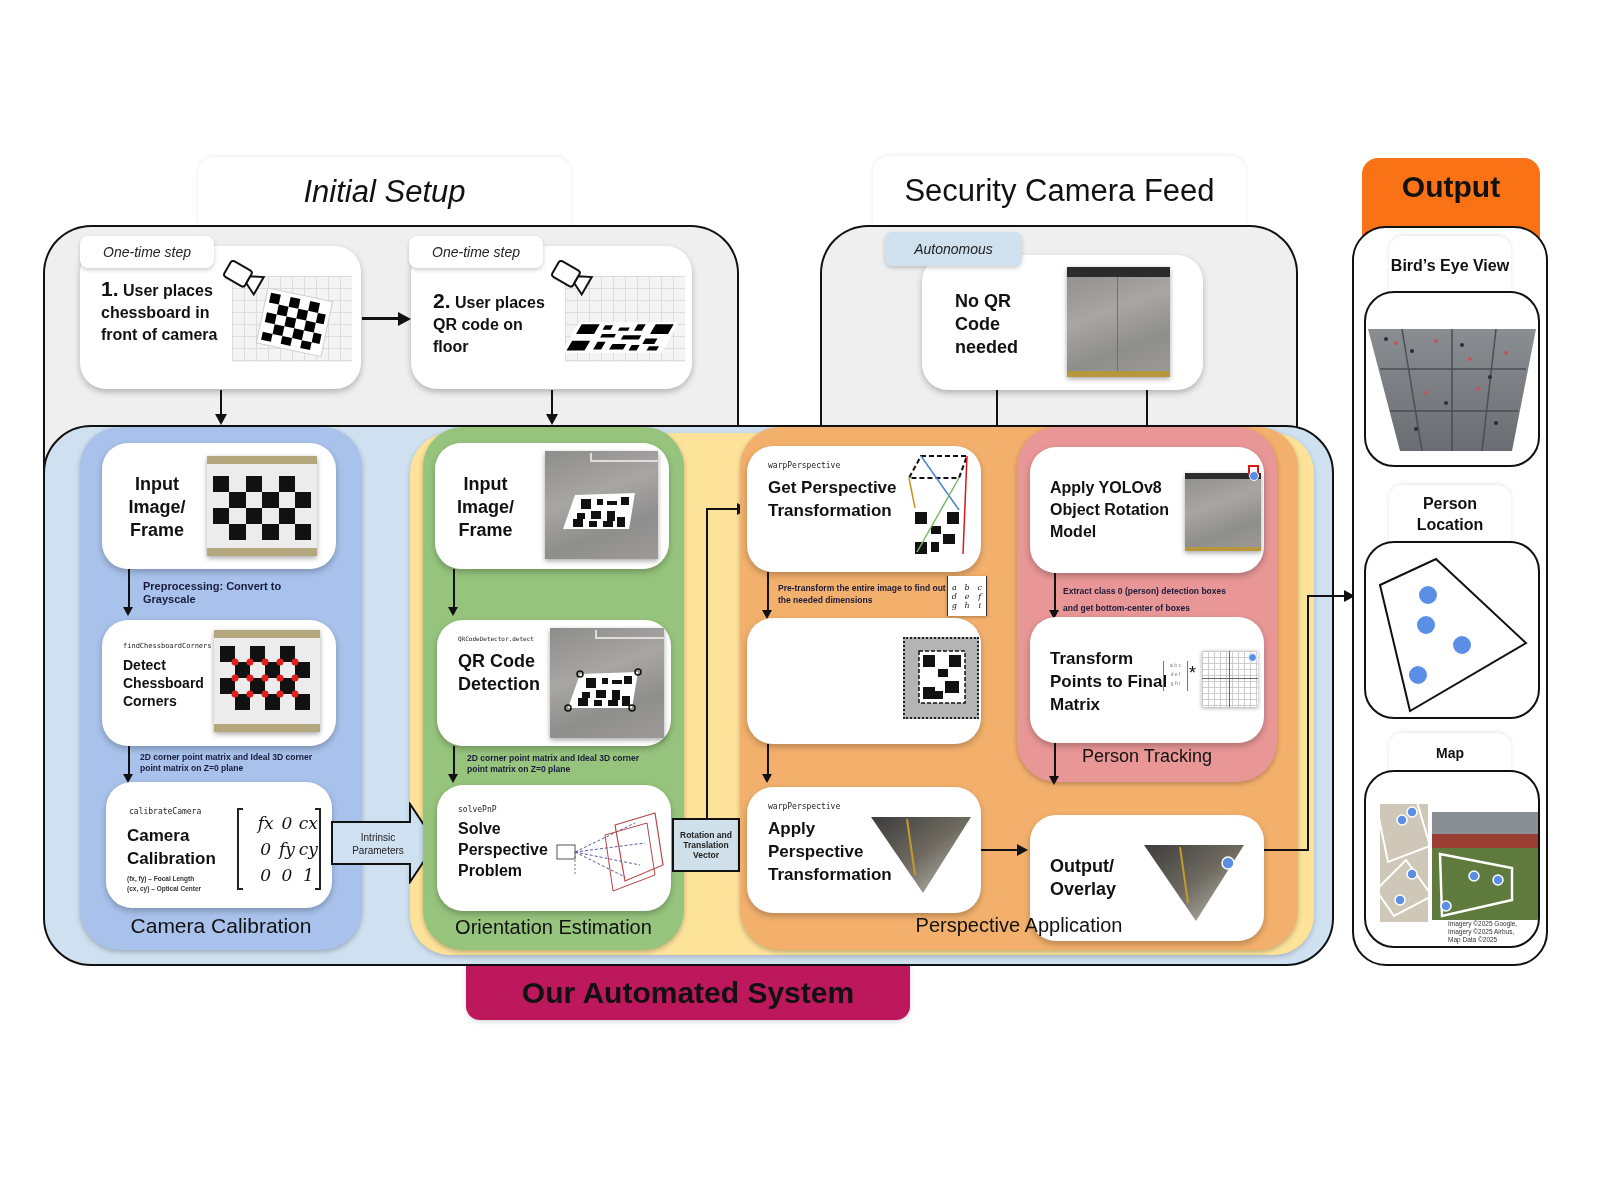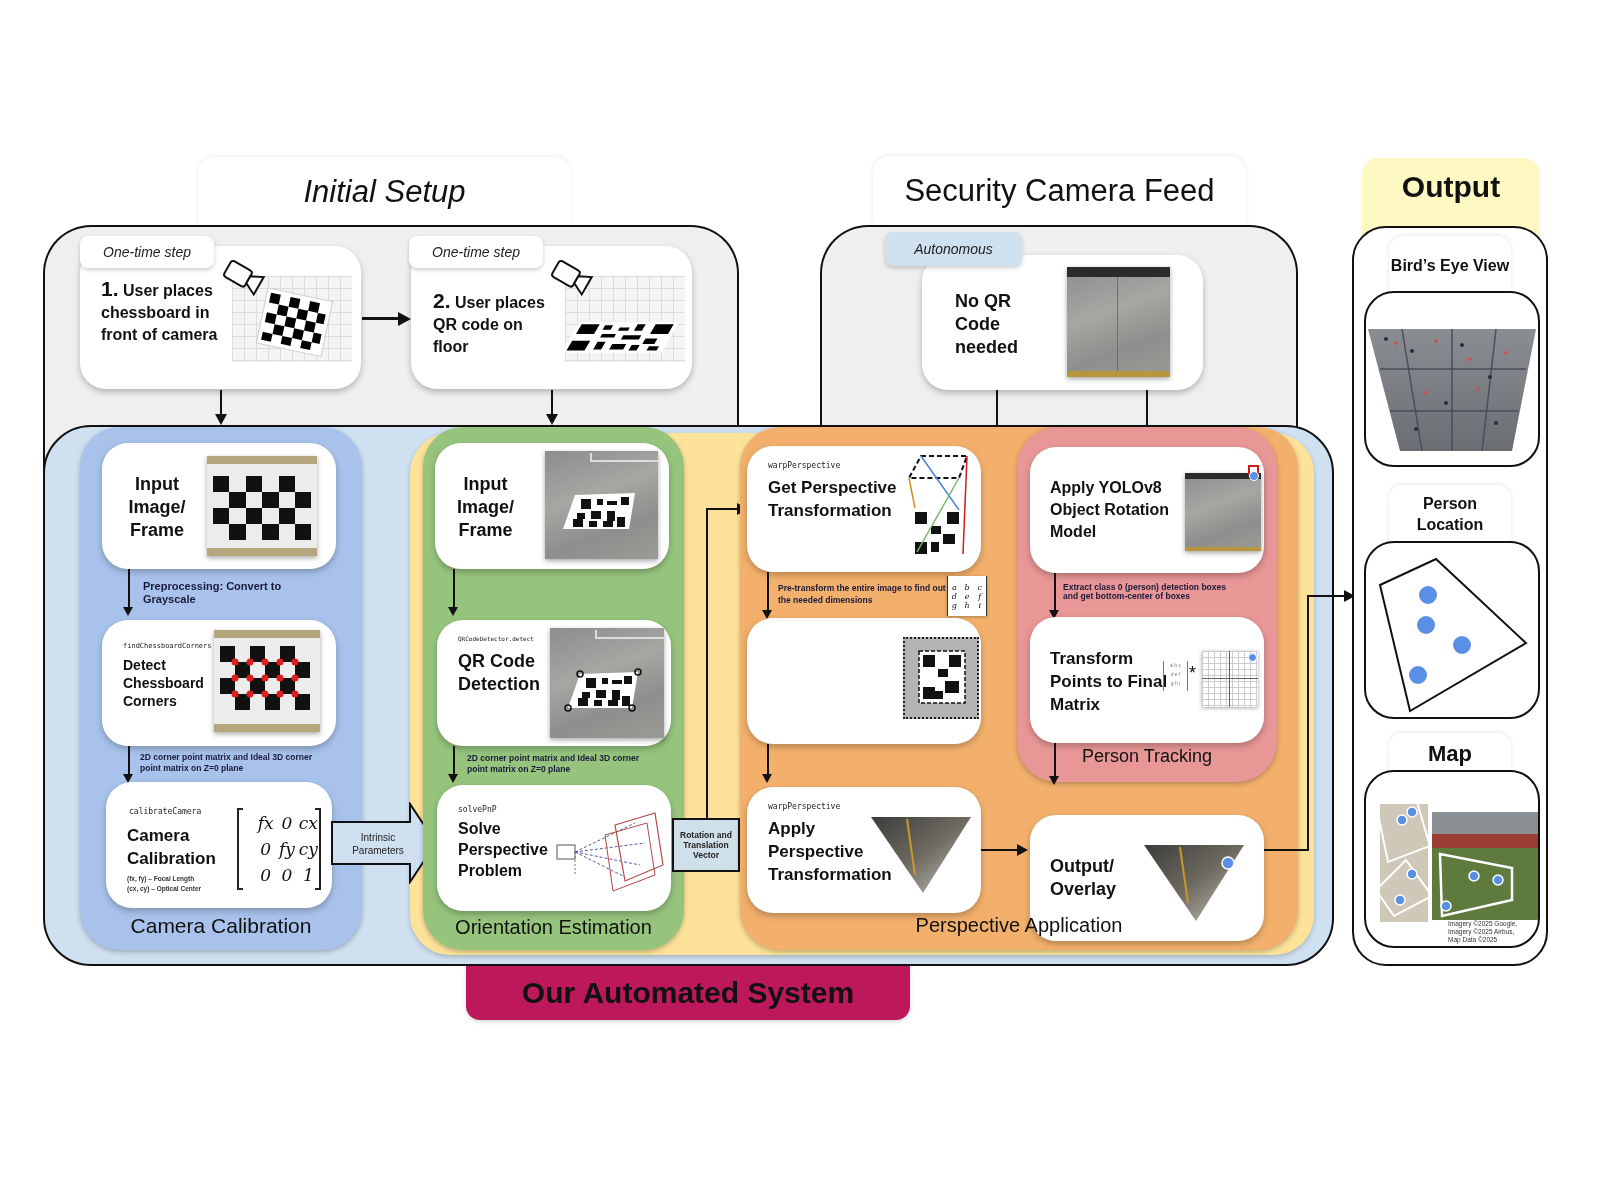--- a/index.html
+++ b/index.html
@@ -409,21 +409,21 @@
   <div class="card-title" style="left:20px;top:30px;width:140px;font-size:16px;line-height:22px;">Apply YOLOv8 Object Rotation Model</div>
   <div class="pic concrete" style="left:155px;top:26px;width:76px;height:78px;">
     <div style="position:absolute;left:0;top:0;width:76px;height:6px;background:#2b2b2b;"></div>
     <div style="position:absolute;left:0;bottom:0;width:76px;height:4px;background:#b8963e;"></div>
   </div>
   <div class="abs" style="left:218px;top:18px;width:11px;height:10px;border:2px solid #d21c1c;"></div>
   <div class="abs" style="left:219px;top:24px;width:10px;height:10px;border-radius:50%;background:#5b8fe6;border:1.5px solid #fff;"></div>
 </div>
 <div class="vline" style="left:1054px;top:573px;height:40px;"></div>
 <div class="arr-d" style="left:1049px;top:610px;border-top-width:9px;border-left-width:5px;border-right-width:5px;"></div>
-<div class="note" style="left:1063px;top:583px;width:180px;font-size:8.5px;line-height:9px;">Extract class 0 (person) detection boxes and get bottom-center of boxes</div>
+<div class="note" style="left:1063px;top:583px;width:180px;font-size:8.5px;line-height:17px;">Extract class 0 (person) detection boxes and get bottom-center of boxes</div>
 
 <div class="card" style="left:1030px;top:617px;width:234px;height:126px;">
   <div class="card-title" style="left:20px;top:30px;width:130px;font-size:17px;line-height:23px;">Transform Points to Final Matrix</div>
   <div class="abs" style="left:133px;top:44px;width:25px;height:30px;border-left:1px solid #777;border-right:1px solid #777;font-size:5px;color:#777;text-align:center;line-height:9px;">a b c<br>d e f<br>g h i</div>
   <div class="abs" style="left:159px;top:46px;font-size:18px;">*</div>
   <div class="abs" style="left:172px;top:34px;width:56px;height:56px;background-color:#fff;background-image:linear-gradient(#ccc 1px,transparent 1px),linear-gradient(90deg,#ccc 1px,transparent 1px);background-size:6px 6px;box-shadow:0 1px 4px rgba(0,0,0,0.35);">
     <div style="position:absolute;left:27px;top:0;width:1px;height:56px;background:#666;"></div>
     <div style="position:absolute;top:27px;left:0;height:1px;width:56px;background:#666;"></div>
     <div style="position:absolute;left:46px;top:2px;width:9px;height:9px;border-radius:50%;background:#5b8fe6;border:1.5px solid #fff;"></div>
   </div>
@@ -440,21 +440,21 @@
     <circle cx="86" cy="20" r="6" fill="#5b8fe6" stroke="#fff" stroke-width="1.5"></circle>
   </svg>
 </div>
 <div class="sect-label" style="left:740px;top:914px;width:558px;font-size:20px;">Perspective Application</div>
 
 <div class="hline" style="left:1264px;top:849px;width:44px;"></div>
 <div class="vline" style="left:1307px;top:595px;height:256px;"></div>
 <div class="hline" style="left:1307px;top:595px;width:44px;"></div>
 <div class="arr-r" style="left:1344px;top:590px;"></div>
 
-<div style="position:absolute;left:1362px;top:158px;width:178px;height:80px;background:#fef9c3;border-radius:16px 16px 0 0;display:flex;align-items:flex-start;justify-content:center;padding-top:12px;">
+<div style="position:absolute;left:1362px;top:158px;width:178px;height:80px;background:#f97316;border-radius:16px 16px 0 0;display:flex;align-items:flex-start;justify-content:center;padding-top:12px;">
   <span style="font-weight:bold;font-size:30px;">Output</span>
 </div>
 <div class="outer" style="left:1352px;top:226px;width:196px;height:740px;background:#fff;border-radius:34px;"></div>
 
 <div class="out-tab" style="left:1389px;top:236px;width:122px;height:58px;">
   <span style="font-size:16px;">Bird’s Eye View</span>
 </div>
 <div class="out-box" style="left:1364px;top:291px;width:176px;height:176px;">
   <svg width="172" height="172">
     <defs>
@@ -500,21 +500,21 @@
     <g fill="#5b8fe6" stroke="#fff" stroke-width="2">
       <circle cx="62" cy="52" r="10"></circle>
       <circle cx="60" cy="82" r="10"></circle>
       <circle cx="96" cy="102" r="10"></circle>
       <circle cx="52" cy="132" r="10"></circle>
     </g>
   </svg>
 </div>
 
 <div class="out-tab" style="left:1389px;top:733px;width:122px;height:40px;">
-  <span style="font-size:22px;">Map</span>
+  <span style="font-size:14px;">Map</span>
 </div>
 <div class="out-box" style="left:1364px;top:770px;width:176px;height:178px;">
   <svg width="172" height="150">
     <rect x="14" y="32" width="48" height="120" fill="#cfc7b8"></rect>
     <polygon points="10,32 48,20 64,74 22,90" fill="none" stroke="#fff" stroke-width="2"></polygon>
     <polygon points="10,118 40,88 66,124 28,144" fill="none" stroke="#fff" stroke-width="2"></polygon>
     <rect x="66" y="40" width="106" height="22" fill="#8a8f94"></rect>
     <rect x="66" y="62" width="106" height="14" fill="#9a3d33"></rect>
     <rect x="66" y="76" width="106" height="72" fill="#5e7a3c"></rect>
     <polygon points="74,82 146,96 146,128 76,144" fill="none" stroke="#fff" stroke-width="2.5"></polygon>

